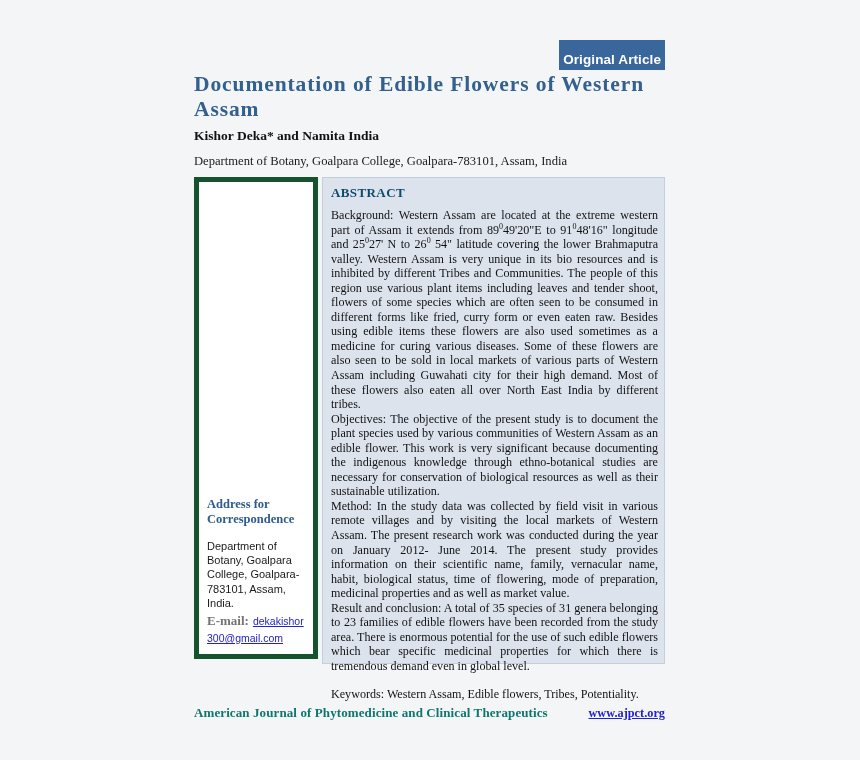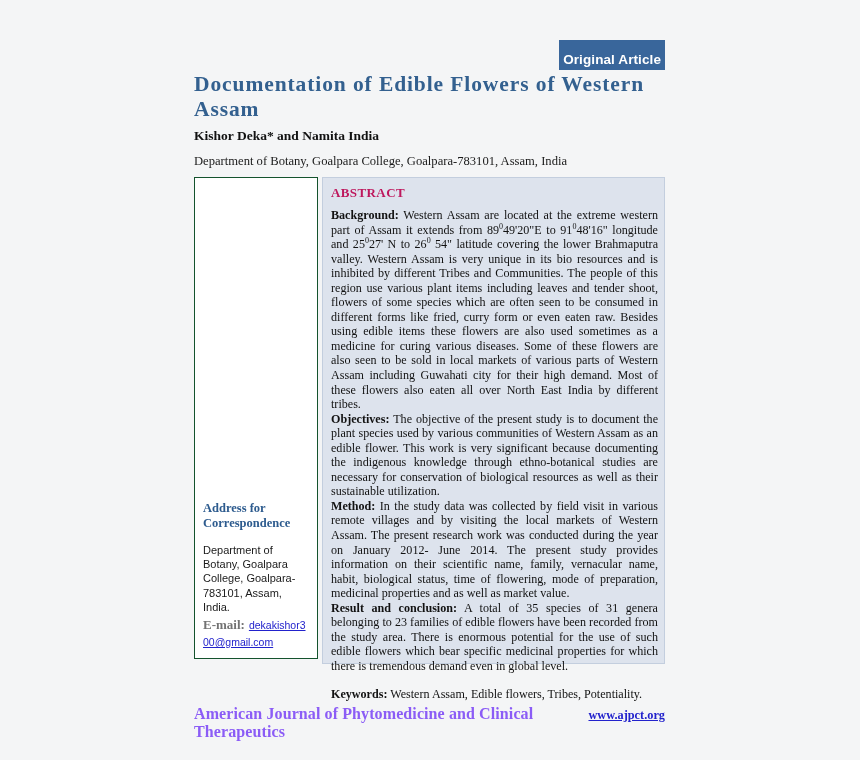--- a/index.html
+++ b/index.html
@@ -72,21 +72,21 @@
     line-height: 15px;
   }
 
   
   .addr-box {
     position: absolute;
     left: 194px;
     top: 177px;
     width: 124px;
     height: 482px;
-    border: 1px solid #14532d;
+    border: 5px solid #14532d;
     background: #ffffff;
     box-sizing: border-box;
   }
   .addr-inner {
     position: absolute;
     left: 8px;
     right: 6px;
     bottom: 8px;
   }
   .addr-heading {
@@ -127,57 +127,57 @@
     left: 322px;
     top: 177px;
     width: 343px;
     height: 487px;
     background: #dde3ed;
     border: 1px solid #c3cede;
     box-sizing: border-box;
     padding: 7px 6px 6px 8px;
   }
   .abs-heading {
-    color: #be185d;
+    color: #0c4a6e;
     font-family: "Liberation Serif", serif;
     font-weight: bold;
     font-size: 13px;
     line-height: 16px;
     letter-spacing: 0.4px;
     margin-bottom: 7px;
   }
   .abs-p {
     color: #121212;
     font-family: "Liberation Serif", serif;
     font-size: 12.1px;
     line-height: 14.55px;
     text-align: justify;
     margin: 0;
   }
-  .abs-p b { font-weight: bold; }
+  .abs-p b { font-weight: normal; }
   .kw {
     margin-top: 13px;
   }
   sup { font-size: 8px; vertical-align: super; line-height: 0; }
 
   
   .footer {
     position: absolute;
     left: 194px;
     top: 705px;
     width: 471px;
     display: flex;
     justify-content: space-between;
     align-items: baseline;
   }
   .footer-journal {
-    color: #8b5cf6;
-    font-family: "Liberation Serif", serif;
-    font-weight: bold;
-    font-size: 16px;
+    color: #0f766e;
+    font-family: "Liberation Serif", serif;
+    font-weight: bold;
+    font-size: 13px;
     letter-spacing: 0.1px;
   }
   .footer-url {
     color: #2222cc;
     font-family: "Liberation Serif", serif;
     font-weight: bold;
     font-size: 12.3px;
     text-decoration: underline;
   }
 </style>

